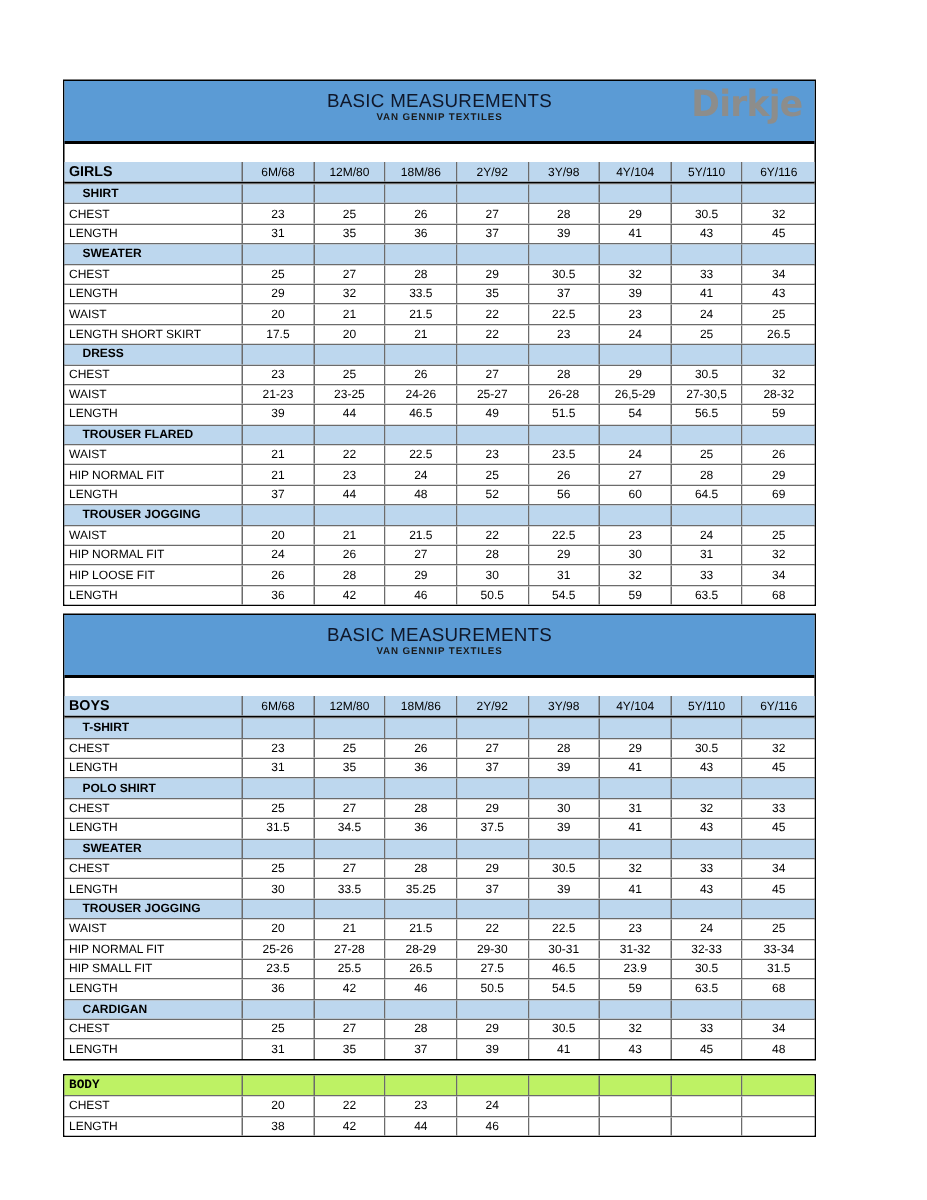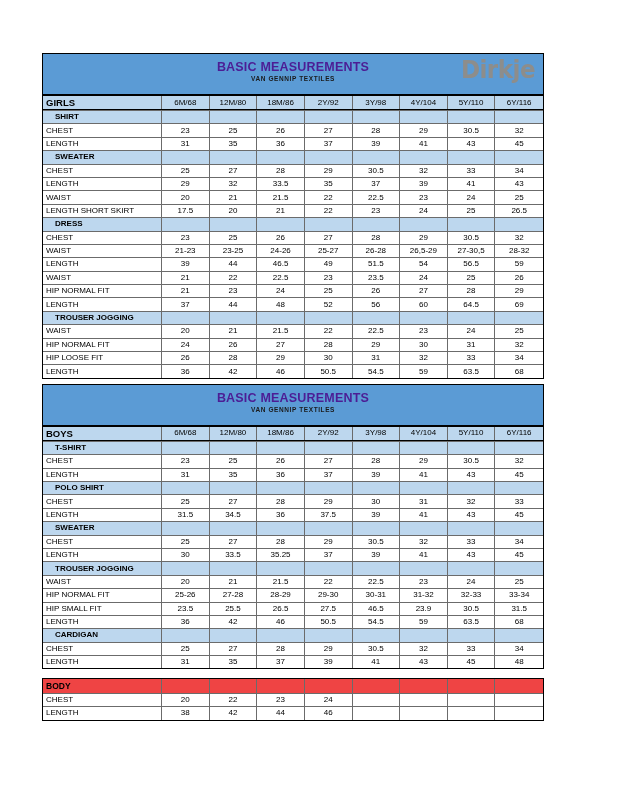--- a/index.html
+++ b/index.html
@@ -14,52 +14,52 @@
   #table-body{margin-top:9px;}
 
   
   .banner{
     position:relative;height:42px;background:#5B9BD5;
     border-bottom:2px solid #000;box-sizing:border-box;
   }
   .banner-text{
     position:absolute;left:0;right:0;top:6px;text-align:center;
   }
-  .title{font-size:12.5px;font-weight:bold;letter-spacing:.2px;color:#4c1d95;}
+  .title{font-size:12.5px;font-weight:normal;letter-spacing:.2px;color:#0f172a;}
   .subtitle{font-size:6.5px;font-weight:bold;letter-spacing:.6px;color:#1a1a1a;margin-top:1px;}
   .logo{
     position:absolute;right:8px;top:3px;
     font-family:"DejaVu Sans", sans-serif;
     font-weight:800;font-size:23px;color:#8D8D8B;
     letter-spacing:-.5px;transform:scaleY(1.05);
   }
 
   
   .row{
     display:grid;
     grid-template-columns:119px repeat(8,1fr);
     height:13.4px;box-sizing:border-box;
   }
-  .row.hdr{height:14px;}
+  .row.hdr{height:14px;margin-top:12px;}
   .row + .row{border-top:1px solid #6b6b6b;}
   .row.hdr{border-bottom:1.5px solid #000;}
   .cell{
     box-sizing:border-box;display:flex;align-items:center;
     font-size:8px;line-height:1;overflow:hidden;white-space:nowrap;
     border-right:1px solid #6b6b6b;background:#fff;
   }
   .cell:last-child{border-right:none;}
   .cell.lab{justify-content:flex-start;padding-left:3px;}
   .cell.val{justify-content:center;}
   .row.hdr .cell{background:#BDD7EE;}
   .row.hdr .cell.lab{font-weight:bold;font-size:9.5px;}
   .row.hdr .cell.val{font-size:8px;}
   .row.sec .cell{background:#BDD7EE;}
   .row.sec .cell.lab{font-weight:bold;padding-left:12px;}
-  .row.body-hdr .cell{background:#ef4444;}
+  .row.body-hdr .cell{background:#bef264;font-family:Liberation Mono, monospace;}
   .row.body-hdr .cell.lab{font-weight:bold;font-size:8.5px;}
 </style>
 </head>
 <body>
 
 <div class="doc">
 
   <section class="size-table" id="table-girls">
     <header class="banner">
       <div class="banner-text">
@@ -205,20 +205,31 @@
           <div class="cell lab">LENGTH</div>
           <div class="cell val">39</div>
           <div class="cell val">44</div>
           <div class="cell val">46.5</div>
           <div class="cell val">49</div>
           <div class="cell val">51.5</div>
           <div class="cell val">54</div>
           <div class="cell val">56.5</div>
           <div class="cell val">59</div>
         </div>
+        <div class="row sec">
+          <div class="cell lab">TROUSER FLARED</div>
+          <div class="cell val"></div>
+          <div class="cell val"></div>
+          <div class="cell val"></div>
+          <div class="cell val"></div>
+          <div class="cell val"></div>
+          <div class="cell val"></div>
+          <div class="cell val"></div>
+          <div class="cell val"></div>
+        </div>
         <div class="row">
           <div class="cell lab">WAIST</div>
           <div class="cell val">21</div>
           <div class="cell val">22</div>
           <div class="cell val">22.5</div>
           <div class="cell val">23</div>
           <div class="cell val">23.5</div>
           <div class="cell val">24</div>
           <div class="cell val">25</div>
           <div class="cell val">26</div>

